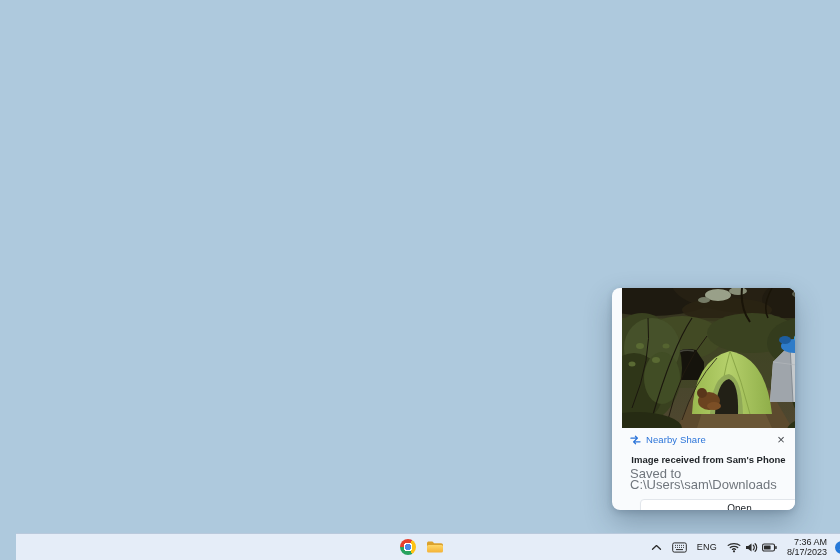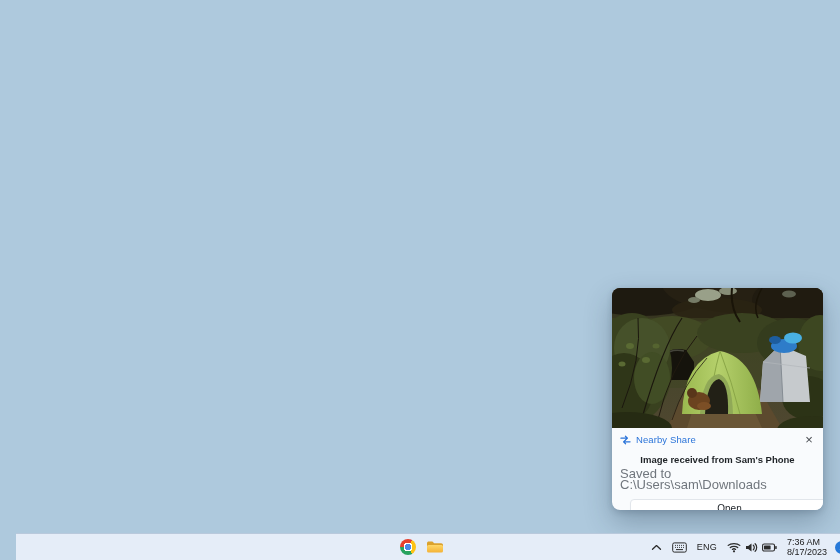--- a/index.html
+++ b/index.html
@@ -8,25 +8,26 @@
 
   .screen {
     position:relative; width:840px; height:560px;
     background: var(--color-desktop, #b0c9de);
     overflow:hidden;
   }
 
   
   .toast {
     position:absolute; left:612px; top:288px;
-    width:211px; height:222px;
+    width:183px; height:222px;
     background: var(--color-toast_bg, #f9fbfd);
     border-radius:8px;
     box-shadow: 0 12px 28px rgba(25,45,65,.30), 0 2px 6px rgba(25,45,65,.18);
     overflow:hidden;
+    padding-left:10px;
   }
   .toast-image { display:block; width:211px; height:140px; }
   .toast-body { position:relative; padding:0 6px; }
   .toast-header {
     display:flex; align-items:center; gap:5px;
     height:23px; padding-left:2px;
   }
   .ns-icon { display:flex; align-items:center; }
   .ns-label {
     font-size:9.5px; color: var(--color-accent, #2b74d9); letter-spacing:.1px;
@@ -76,21 +77,21 @@
     position:absolute; right:8px; top:0; height:26px;
     display:flex; align-items:center; gap:6px;
   }
   .tb-btn {
     background:none; border:none; padding:2px; display:flex; align-items:center;
     justify-content:center; cursor:default; font-family:inherit;
   }
   .lang { font-size:9px; color:#1c1c1c; letter-spacing:.2px; }
   .tray-group { display:flex; align-items:center; gap:4px; }
   .clock {
-    display:flex; flex-direction:column; align-items:flex-start;
+    display:flex; flex-direction:column; align-items:flex-end;
     font-size:9px; color:#1c1c1c; line-height:10px; text-align:right;
   }
   .badge {
     width:13px; height:13px; border-radius:50%;
     background: var(--color-badge, #2779d8);
     color:#fff; font-size:8.5px; line-height:13px; text-align:center;
     border:none; padding:0; font-family:inherit; cursor:default;
   }
   .tray-svg { display:block; }
 </style>

